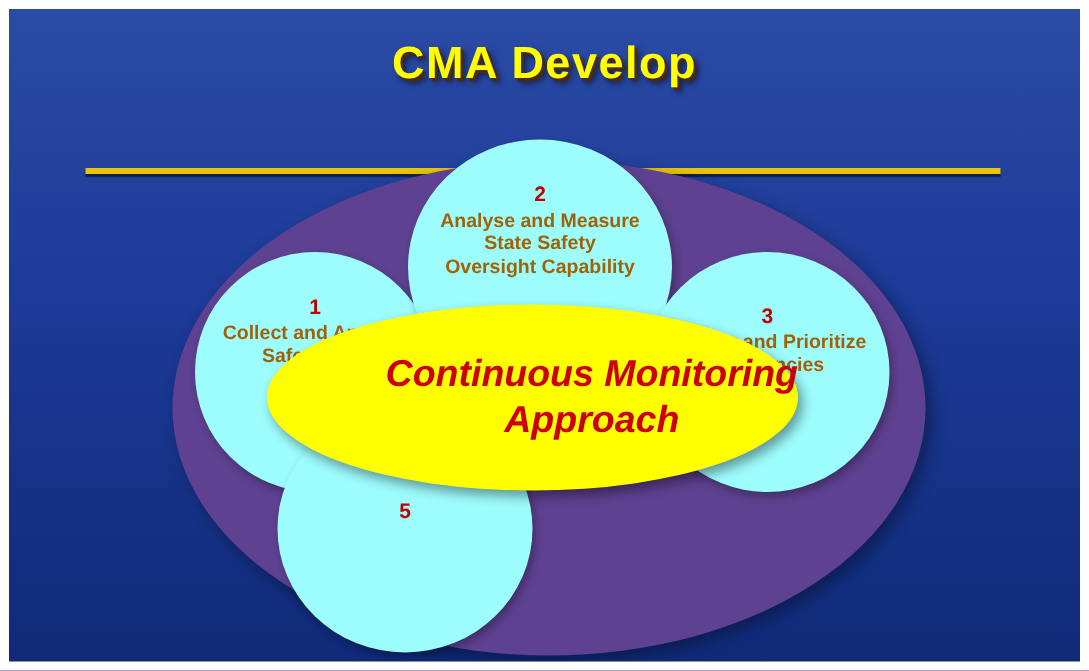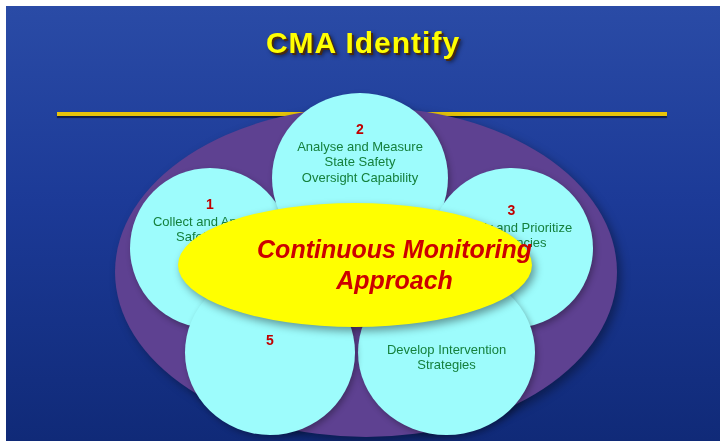--- a/index.html
+++ b/index.html
@@ -52,22 +52,22 @@
     left:0; right:0;
     text-align:center;
   }
   .num {
     font-size:14px;
     font-weight:bold;
     color:#c00000;
   }
   .clabel {
     font-size:13px;
-    font-weight:normal;
-    color:#15803d;
+    font-weight:bold;
+    color:#a16207;
     line-height:1.18;
     white-space:pre-line;
   }
   
   .c1 { left:124px; top:162px; width:160px; height:160px; }
   .c1 .num { top:28px; }  .c1 .clabel { top:46px; }
   .c2 { left:266px; top:87px; width:176px; height:170px; }
   .c2 .num { top:28px; }  .c2 .clabel { top:46px; }
   .c3 { left:424px; top:162px; width:163px; height:160px; }
   .c3 .num { top:34px; }  .c3 .clabel { top:52px; }
@@ -94,21 +94,21 @@
     text-align:center;
     line-height:1.25;
     white-space:pre-line;
   }
 </style>
 </head>
 <body>
 
 <div class="slide">
 
-  <div class="title">CMA Identify</div>
+  <div class="title">CMA Develop</div>
 
   <div class="underline"></div>
 
   <div class="big-ellipse"></div>
 
   <div class="circle c1">
     <div class="num">1</div>
     <div class="clabel">Collect and Analyse
 Safety Data</div>
   </div>
@@ -119,25 +119,20 @@
 State Safety
 Oversight Capability</div>
   </div>
 
   <div class="circle c3">
     <div class="num">3</div>
     <div class="clabel">Identify and Prioritize
 Deficiencies</div>
   </div>
 
-  <div class="circle c4">
-    <div class="num">4</div>
-    <div class="clabel">Develop Intervention
-Strategies</div>
-  </div>
 
   <div class="circle c5">
     <div class="num">5</div>
   </div>
 
   <div class="center-ellipse">
     <div class="center-label">Continuous Monitoring
 Approach</div>
   </div>
 

